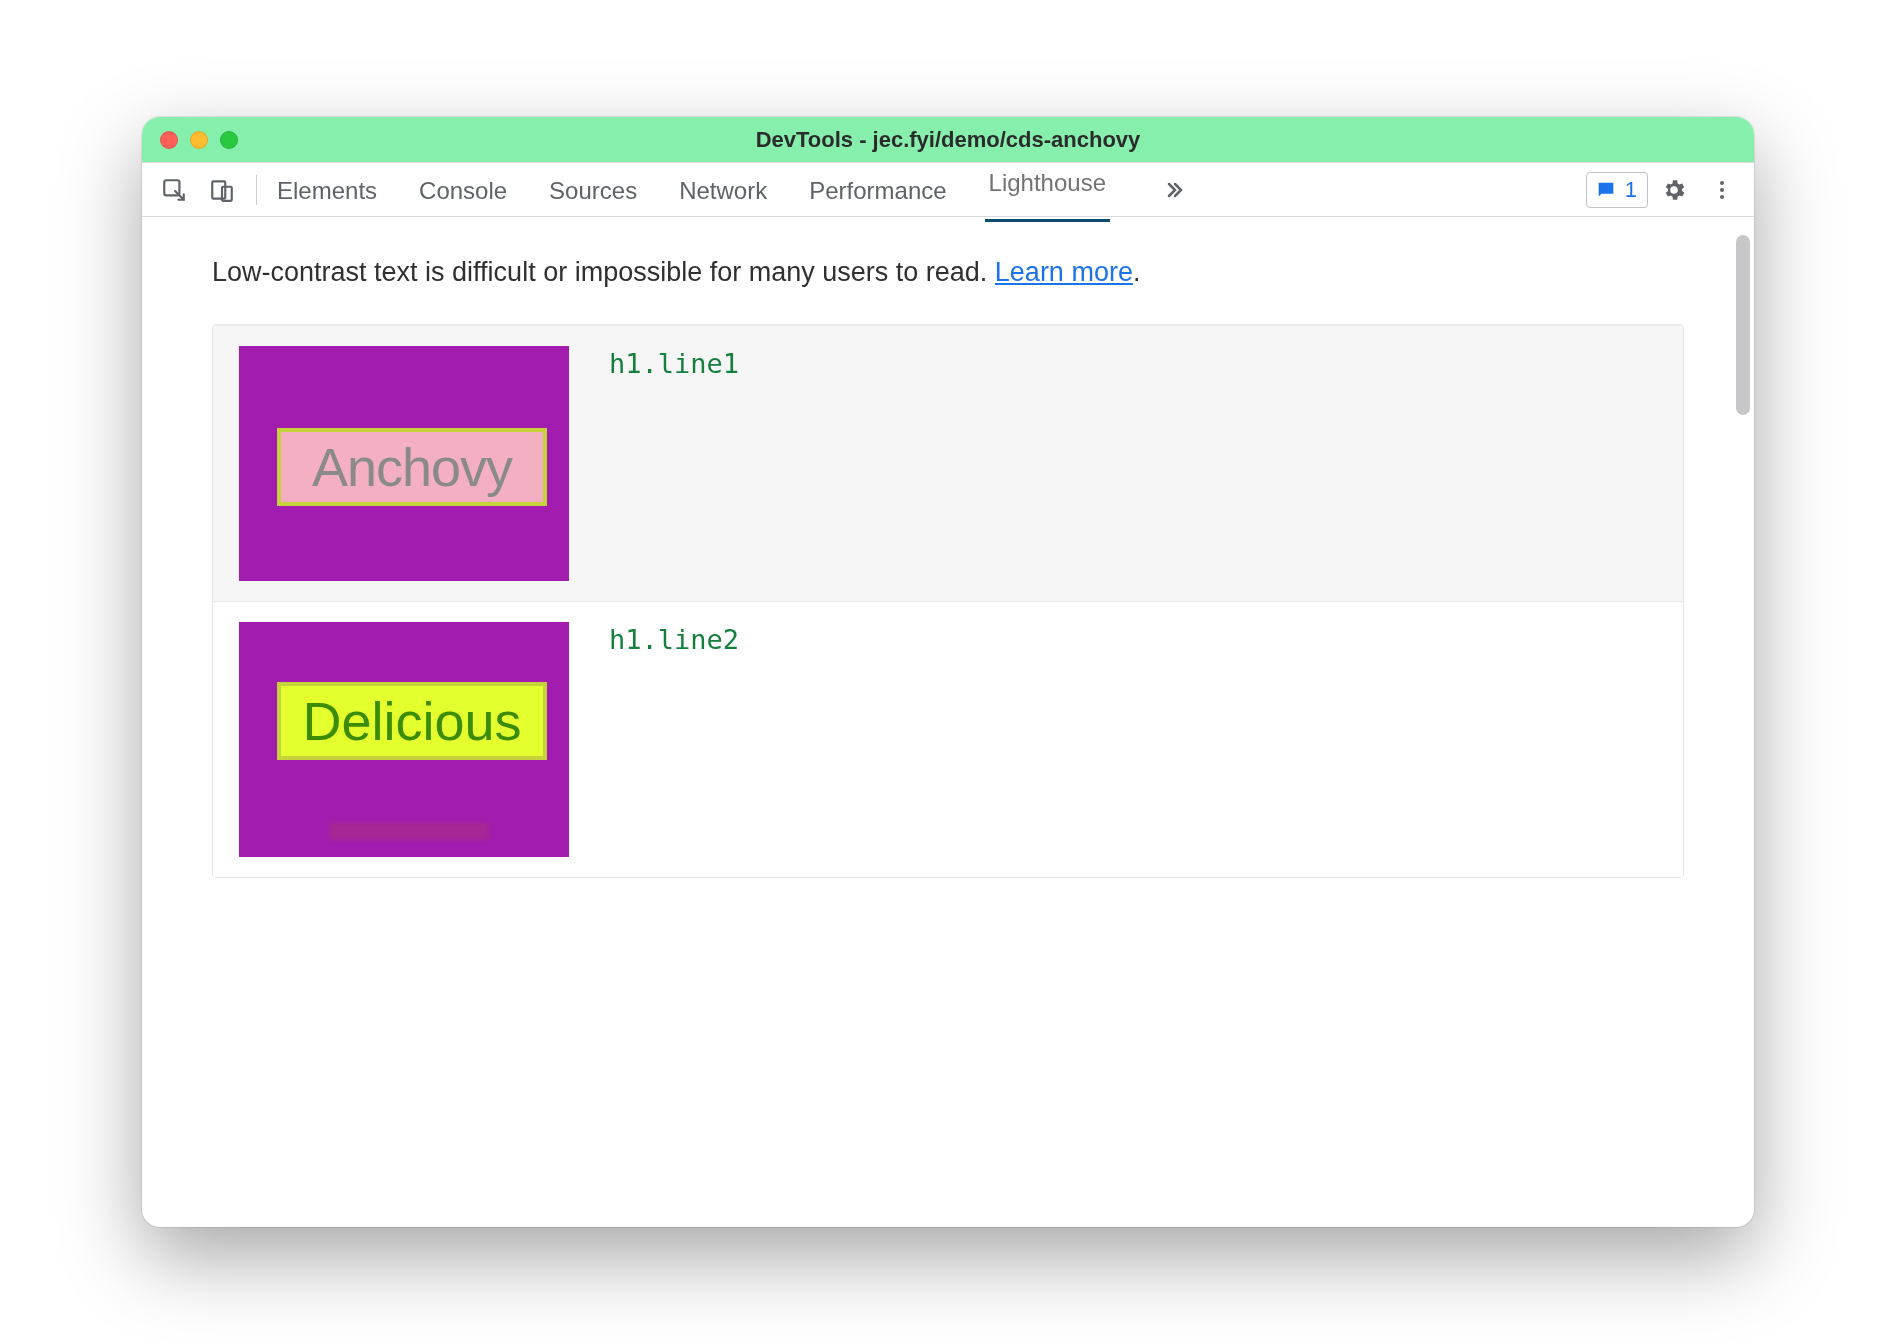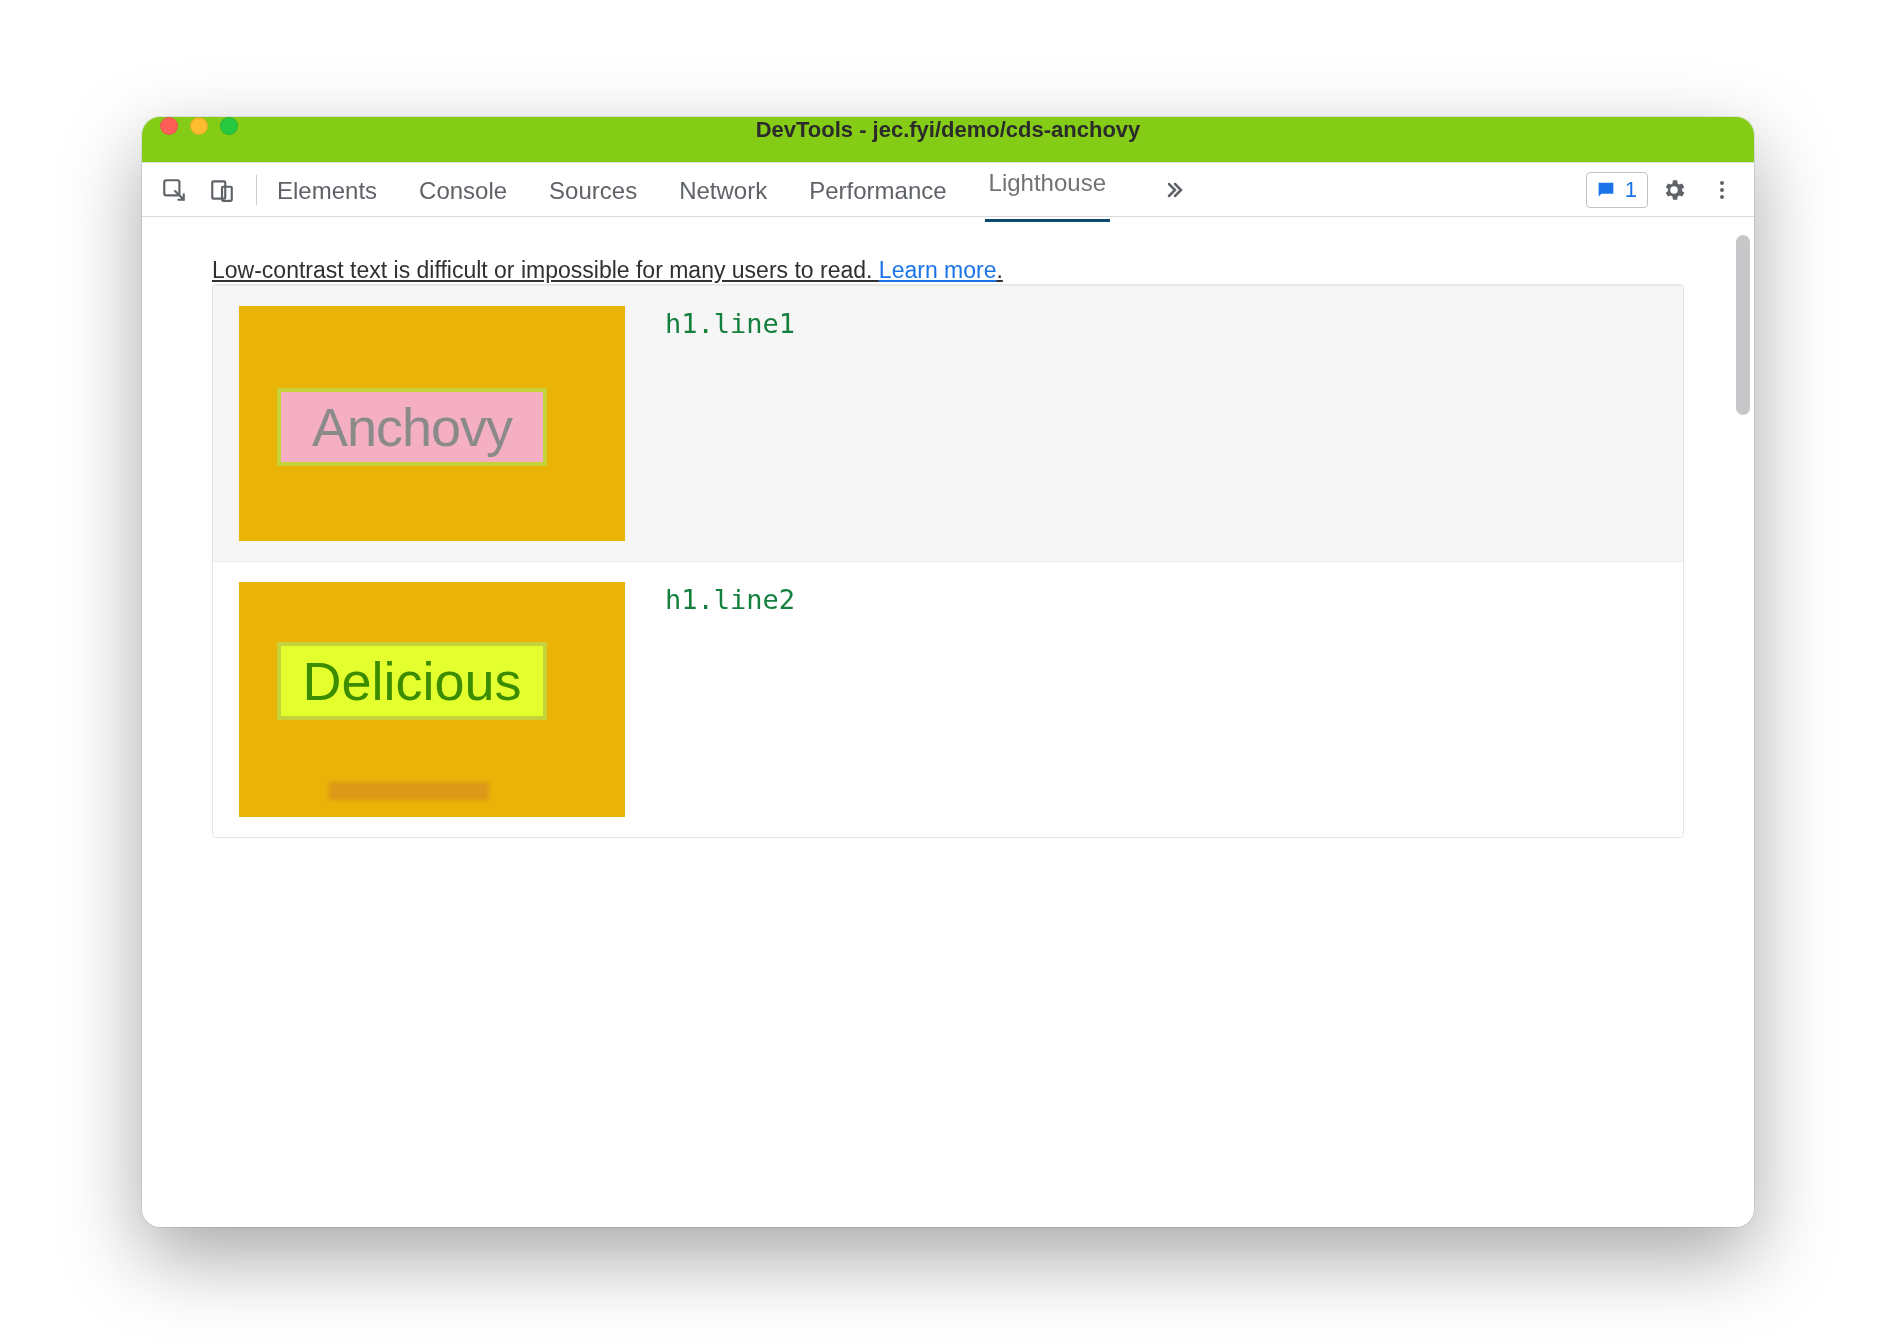--- a/index.html
+++ b/index.html
@@ -19,23 +19,23 @@
     border-radius: 18px;
     box-shadow: 0 30px 80px rgba(0,0,0,0.35), 0 0 0 1px rgba(0,0,0,0.08);
     overflow: hidden;
     display: flex; flex-direction: column;
     position: relative;
   }
 
   
   .titlebar {
     height: 46px;
-    background: #84cc16;
+    background: #86efac;
     border-bottom: 1px solid #dcdcde;
-    display: flex; align-items: flex-start;
+    display: flex; align-items: center;
     position: relative;
   }
   .traffic {
     display: flex; gap: 12px;
     margin-left: 18px;
   }
   .dot { width: 18px; height: 18px; border-radius: 50%; }
   .dot.red { background:#ff5f57; border:1px solid rgba(0,0,0,.1);}
   .dot.yellow { background:#febc2e; border:1px solid rgba(0,0,0,.1);}
   .dot.green { background:#28c840; border:1px solid rgba(0,0,0,.1);}
@@ -107,43 +107,43 @@
     flex:1;
     overflow:hidden;
     padding: 40px 70px 0 70px;
     font-size: 26px; color:#303030;
   }
   .content-scrollbar {
     position:absolute; right:4px; top:18px;
     width:14px; height:180px; border-radius:7px;
     background:#c7c7c9;
   }
-  .intro { font-size:23px;text-decoration:underline; }
+  .intro { margin-bottom: 36px; font-size:27px; }
   .intro a { color:#1a73e8; text-decoration: underline; }
 
   .card {
     border:1px solid #e5e5e7;
     border-radius:4px;
     overflow:hidden;
   }
   .card-header {
     padding: 28px 28px 24px;
     font-size: 26px; color:#7a7a7f;
   }
   .fail-row {
     display:flex; align-items:flex-start;
     gap: 40px;
     padding: 20px 26px;
     background:#f6f6f7;
     border-top:1px solid #eaeaec;
   }
   .fail-row:nth-of-type(odd-of-type){}
   .thumb {
-    width: 386px; height: 235px;
-    background:#eab308;
+    width: 330px; height: 235px;
+    background:#a21caf;
     position:relative;
     flex-shrink:0;
   }
   .hl-box {
     position:absolute;
     border: 4px solid #c6d23a;
     display:flex; align-items:center; justify-content:center;
     font-size: 54px;
     font-weight:400;
     filter: blur(0.4px);

